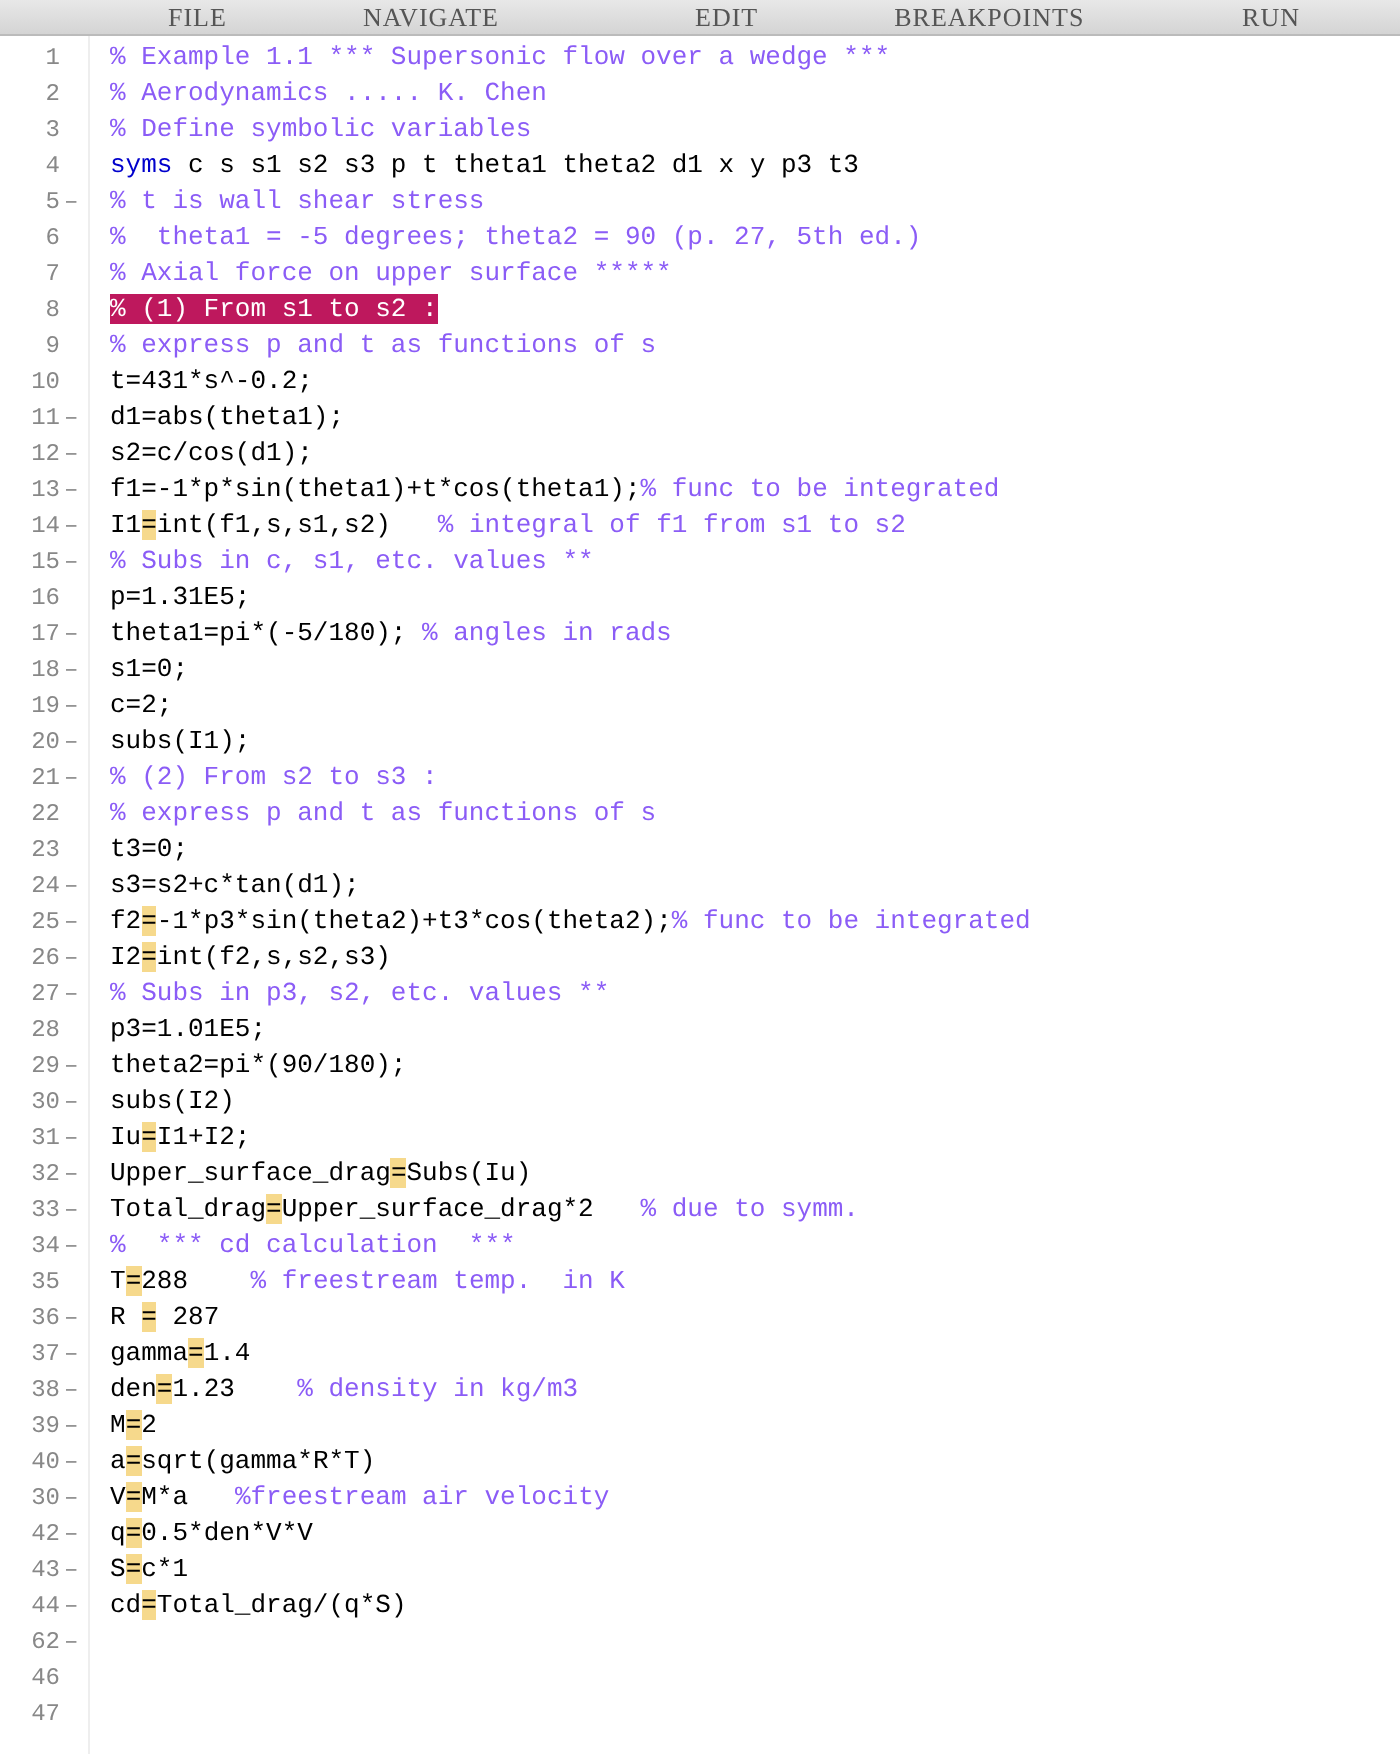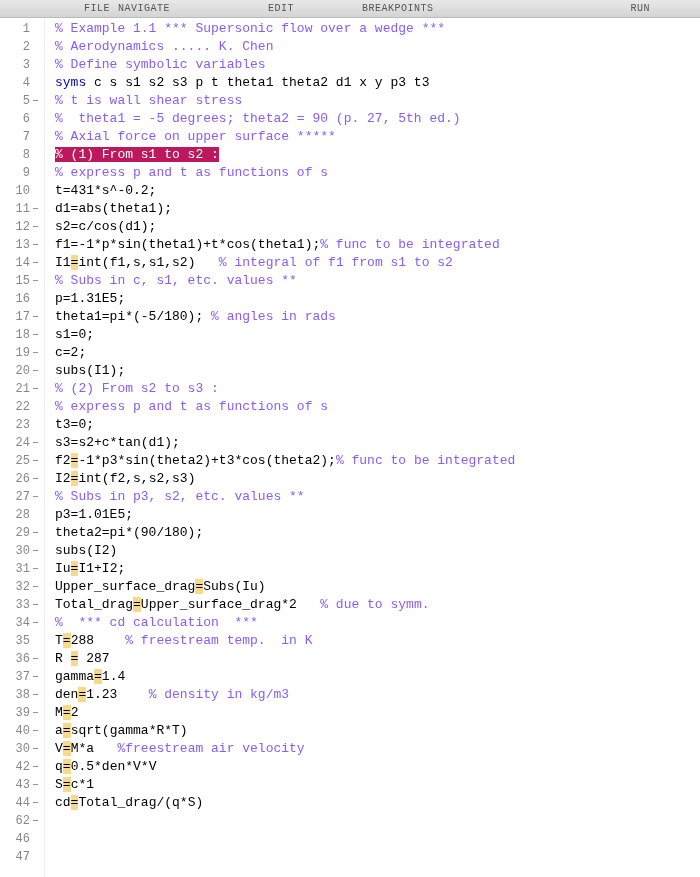--- a/index.html
+++ b/index.html
@@ -1,38 +1,38 @@
 <!DOCTYPE html>
 <html><head>
 <meta charset="utf-8">
 <style>
   * { margin:0; padding:0; box-sizing:border-box; }
   html,body { width:700px; height:877px; font-family:"Courier New",monospace; font-size:13px; background:#fff; }
   .toolbar { height:18px; background:linear-gradient(#e8e8e8,#d4d4d4); display:flex; align-items:center; border-bottom:1px solid #bbb;}
-  .toolbar .item { color:#555; font-family:Liberation Mono, monospace; font-size:10px; letter-spacing:0.5px; padding:0 4px; cursor:pointer;}
+  .toolbar .item { color:#555; font-family:Liberation Serif, serif; font-size:13px; letter-spacing:0.5px; padding:0 4px; cursor:pointer;}
   .toolbar .spacer { flex:1; }
   .editor { display:flex; height:calc(100% - 18px); }
   .gutter { width:45px; background:#fff; border-right:1px solid #eee; text-align:right; padding-top:2px;}
   .gutter-row { height:18px; line-height:18px; padding-right:4px; color:#888; font-size:12px; white-space:nowrap;}
   .gutter-row .dash { color:#888; display:inline-block; width:10px; text-align:left; padding-left:2px;}
   .code { flex:1; padding:2px 0 0 10px; }
   .code-line { height:18px; line-height:18px; white-space:pre; }
   .c-comment { color:#8b5cf6; }
   .c-keyword { color:#0000cc; }
   .c-string  { color:#000000; }
   .c-text    { color:#000; }
   .warn { background:#f6d98c; }
   .sel  { background:#be185d; color:#fff; }
 </style>
 </head>
 <body>
 
 <div class="toolbar">
   <span class="item" style="margin-left:80px">FILE</span>
-  <span class="item" style="">NAVIGATE</span>
+  <span class="item" style="margin-left:60px">NAVIGATE</span>
   <span class="item" style="margin-left:90px">EDIT</span>
   <span class="item" style="margin-left:60px">BREAKPOINTS</span>
   <span class="spacer"></span>
   <span class="item" style="margin-right:46px">RUN</span>
 </div>
 
 <div class="editor">
   <div class="gutter">
       <div class="gutter-row"><span>1</span><span class="dash"></span></div>
       <div class="gutter-row"><span>2</span><span class="dash"></span></div>

